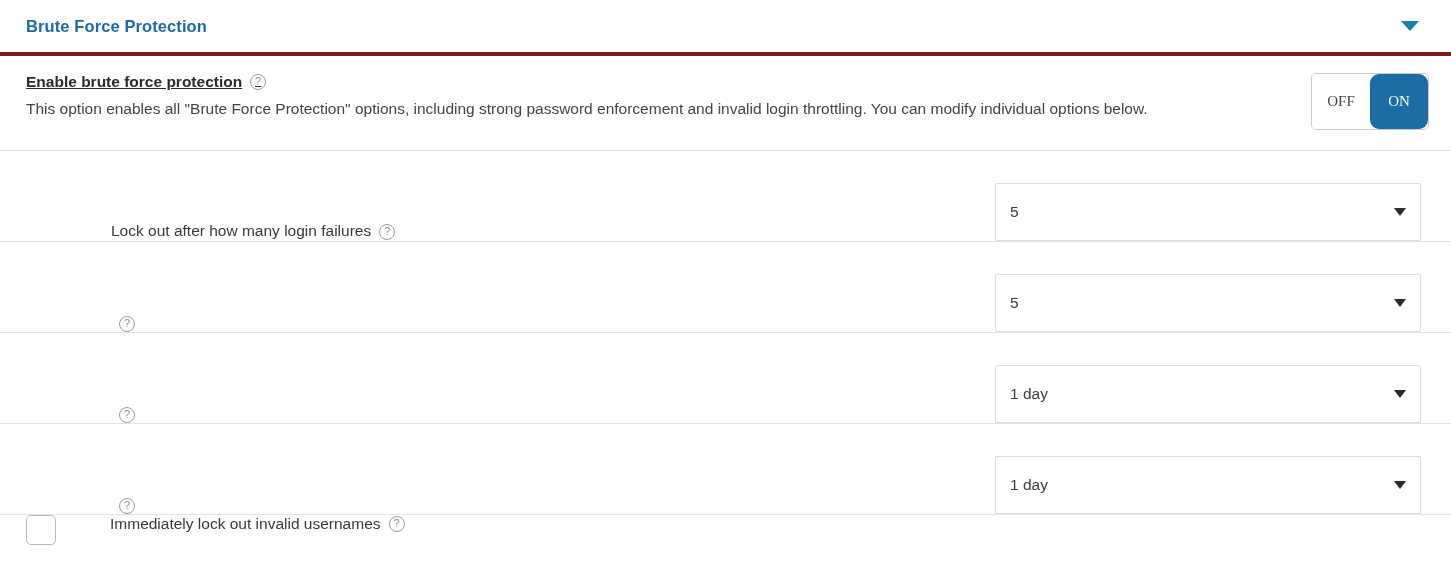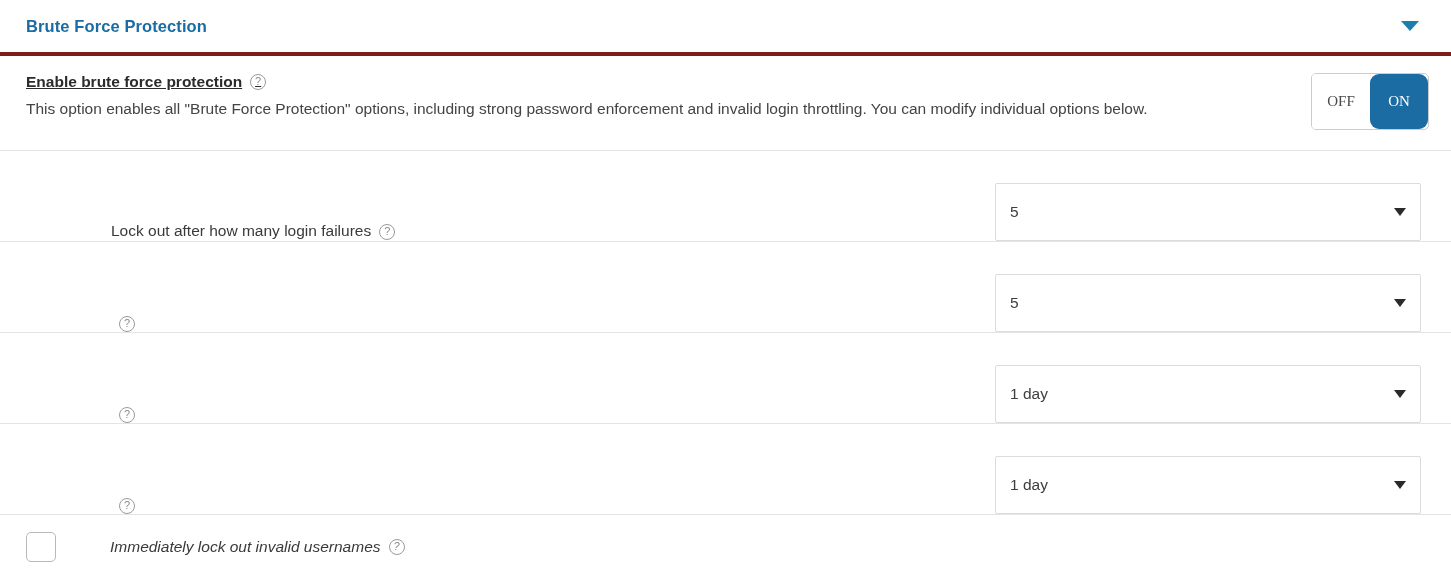--- a/index.html
+++ b/index.html
@@ -173,24 +173,23 @@
     height: 14px;
     display: flex;
     align-items: center;
     justify-content: center;
     pointer-events: none;
   }
 
   
   .checkbox-row {
     display: flex;
-    align-items: center;
+    align-items: flex-start;
     height: 64px;
     padding: 0 23px 0 26px;
-    font-style: italic;
   }
   .checkbox {
     width: 30px;
     height: 30px;
     border: 1px solid #b9b9b9;
     border-radius: 5px;
     background: #ffffff;
     cursor: pointer;
     flex: none;
     margin-right: 54px;

